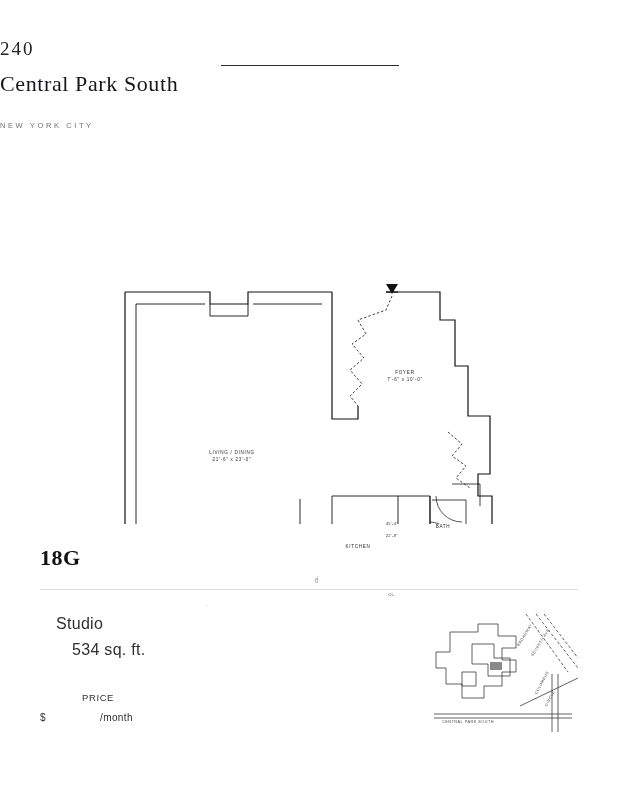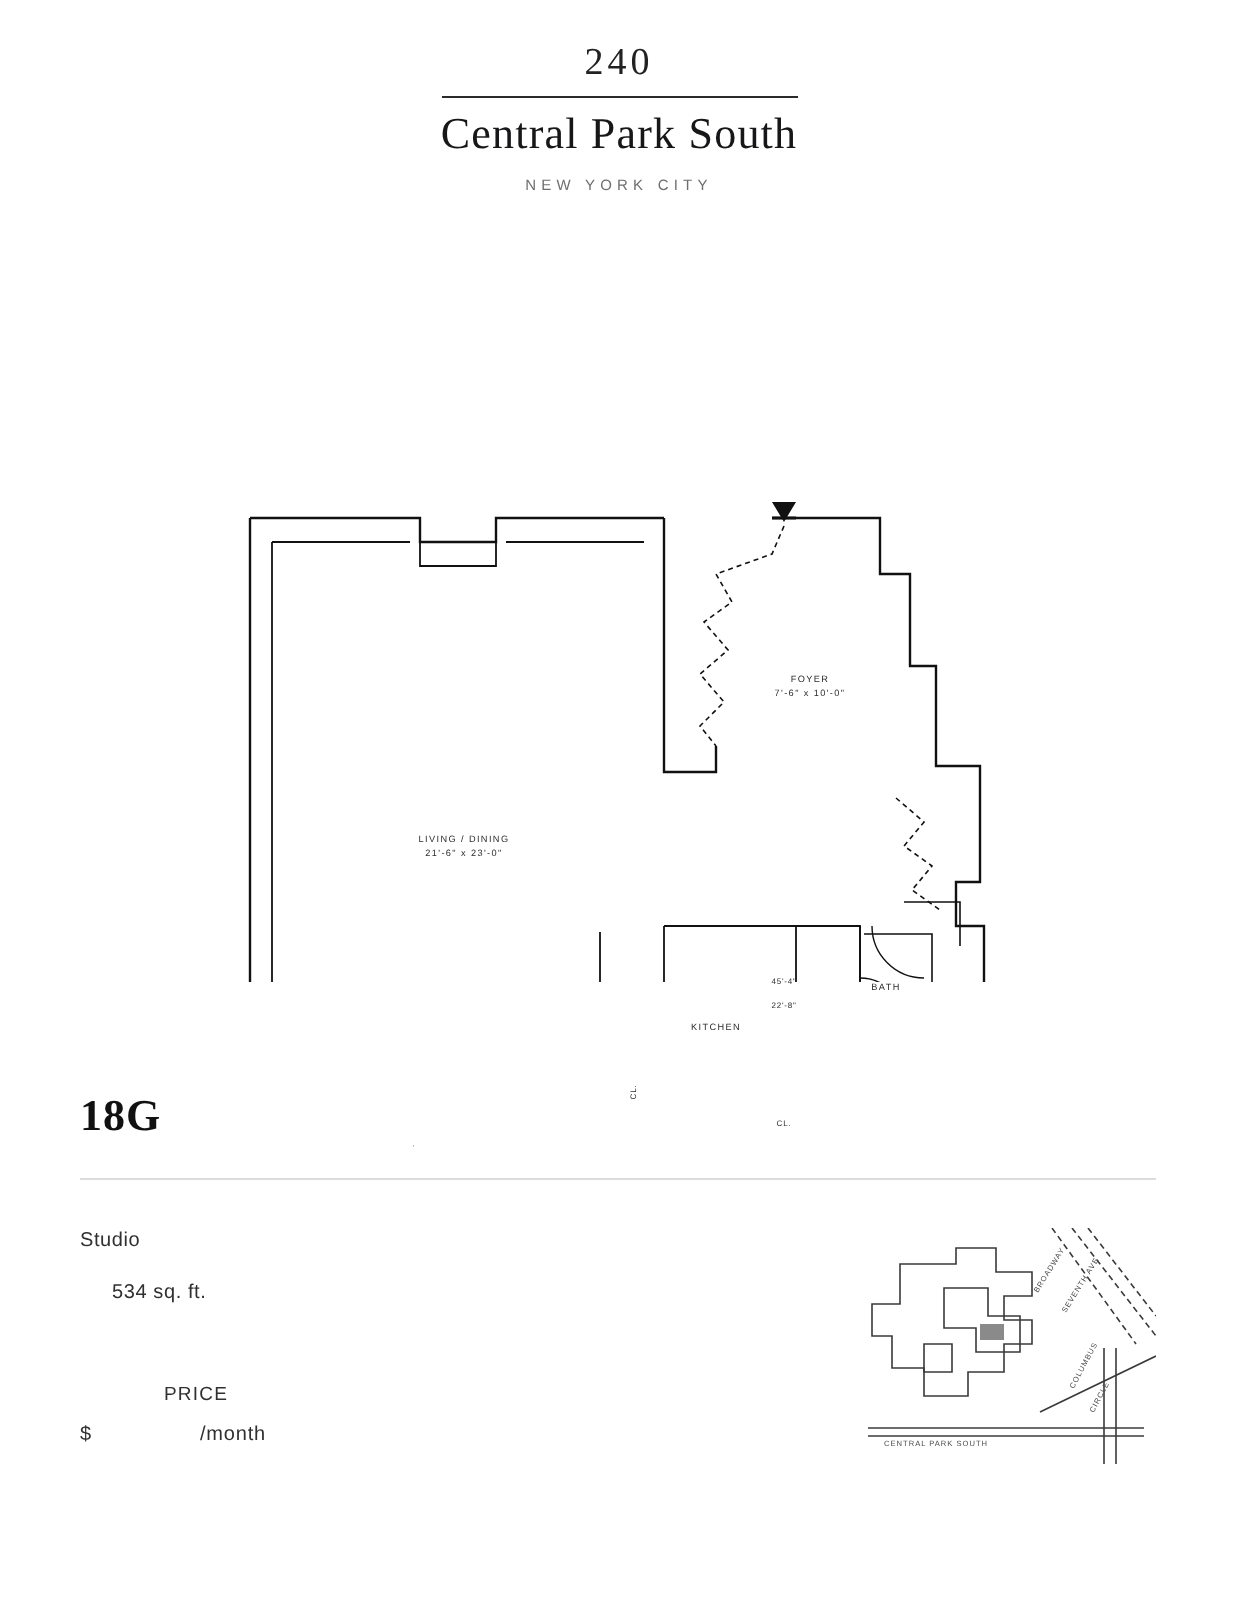--- a/index.html
+++ b/index.html
@@ -11,22 +11,21 @@
     width: 619px;
     height: 800px;
     font-family: "Liberation Sans", sans-serif;
     color: #1a1a1a;
     position: relative;
     overflow: hidden;
   }
 
   
   .header {
-    padding-top: 22px;
-    text-align: center;
+    padding-top: 39px;
   }
   .header-number {
     font-family: "Liberation Serif", serif;
     font-size: 19px;
     letter-spacing: 2px;
     color: #222;
     line-height: 1.1;
   }
   .header-rule {
     width: 178px;
@@ -38,21 +37,21 @@
     font-family: "Liberation Serif", serif;
     font-size: 22px;
     letter-spacing: 0.6px;
     color: #17171a;
     line-height: 1.25;
   }
   .header-sub {
     font-size: 7.5px;
     letter-spacing: 2.6px;
     color: #6f6f6f;
-    margin-top: 8px;
+    margin-top: 24px;
   }
 
   
   .plan-wrap {
     position: relative;
     width: 619px;
     height: 380px;
     margin-top: 14px;
   }
   .plan-wrap svg {
@@ -91,22 +90,22 @@
   .divider {
     position: absolute;
     left: 40px;
     top: 589px;
     width: 538px;
     height: 1px;
     background: #dcdcdc;
   }
   .spec {
     position: absolute;
-    left: 40px;
-    font-size: 10px;
+    left: 56px;
+    font-size: 16px;
     color: #303030;
     letter-spacing: 0.3px;
   }
   .spec.type { top: 615px; }
   .spec.area { top: 641px; margin-left: 16px; }
 
   .price-label {
     position: absolute;
     left: 40px;
     top: 692px;

